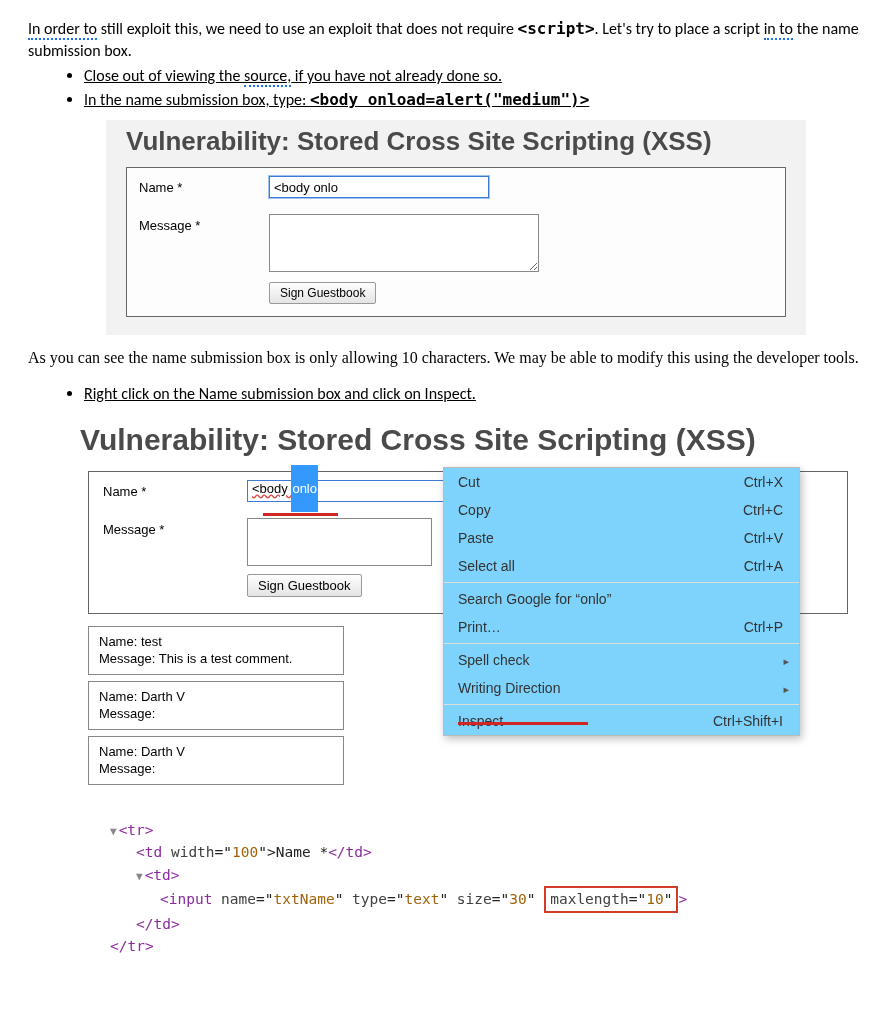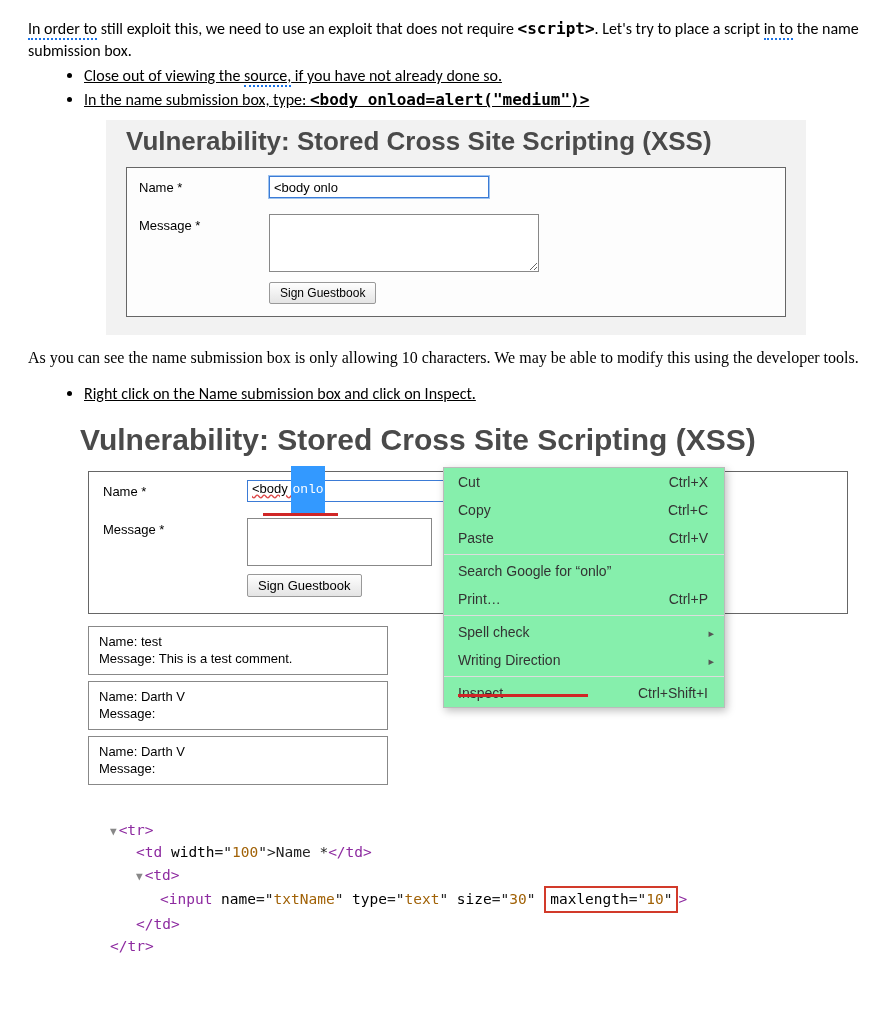--- a/index.html
+++ b/index.html
@@ -87,21 +87,20 @@
   .name-input2 {
     width: 230px; height: 22px;
     border: 1px solid #3b7bd6;
     font-family: Arial, sans-serif; font-size: 13px;
     padding: 0 4px;
     position: relative;
   }
   .name-input2 .seltext {
     background: #3399ff; color: #fff;
     padding: 16px 1px;
-    font-family: Liberation Mono, monospace;
   }
   .redline1 { position:absolute; left:174px; top:41px; width:75px; height:3px; background:#d02626; }
   .msg-input2 {
     width: 185px; height: 48px;
     border: 1px solid #888;
   }
   .sign-btn2 {
     font-family: Arial, sans-serif; font-size: 13px;
     padding: 3px 10px;
     background: linear-gradient(#fefefe,#e4e4e4);
@@ -109,29 +108,29 @@
     border-radius: 2px;
     margin-left: 144px;
   }
 
   .entry-box {
     margin: 6px 30px 0 30px;
     border: 1px solid #888;
     padding: 6px 10px;
     font-family: Arial, sans-serif; font-size: 13px;
     line-height: 1.35;
-    width: 300px;
+    width: 256px;
   }
 
   
   .ctxmenu {
     position: absolute;
     left: 385px; top: 48px;
-    width: 282px;
-    background: #86efac;
+    width: 357px;
+    background: #7dd3fc;
     border: 1px solid #bbb;
     box-shadow: 2px 3px 8px rgba(0,0,0,0.25);
     font-family: "Segoe UI", Arial, sans-serif;
     font-size: 14px;
     color: #333;
     z-index: 10;
   }
   .ctx-item {
     display: flex; justify-content: space-between;
     padding: 6px 16px 6px 14px;
@@ -144,21 +143,21 @@
   
   .devcode {
     margin: 22px 0 0 82px;
     font-family: Menlo, Consolas, monospace;
     font-size: 14.5px;
     line-height: 1.55;
     color: #333;
   }
   .devcode .disclosure { color:#888; font-size:11px; margin-right:2px; display:inline-block; }
   .devcode .tag { color:#8d2aa0; }
-  .devcode .attr { color:#000000; }
+  .devcode .attr { color:#404040; }
   .devcode .val { color:#a16207; }
   .devcode .txt { color:#222; }
   .devcode .ind1 { padding-left: 26px; }
   .devcode .ind2 { padding-left: 50px; }
   .redbox {
     border: 2px solid #d23a2a;
     padding: 0 4px;
     display: inline-block;
   }
 </style>
@@ -240,20 +239,24 @@
         <span>Ctrl+X</span>
       </div>
     <div class="ctx-item">
         <span>Copy</span>
         <span>Ctrl+C</span>
       </div>
     <div class="ctx-item">
         <span>Paste</span>
         <span>Ctrl+V</span>
       </div>
+    <div class="ctx-item">
+        <span>Select all</span>
+        <span>Ctrl+A</span>
+      </div>
     <div class="ctx-sep"></div>
     <div class="ctx-item">
         <span>Search Google for “onlo”</span>
         <span></span>
       </div>
     <div class="ctx-item">
         <span>Print…</span>
         <span>Ctrl+P</span>
       </div>
     <div class="ctx-sep"></div>

